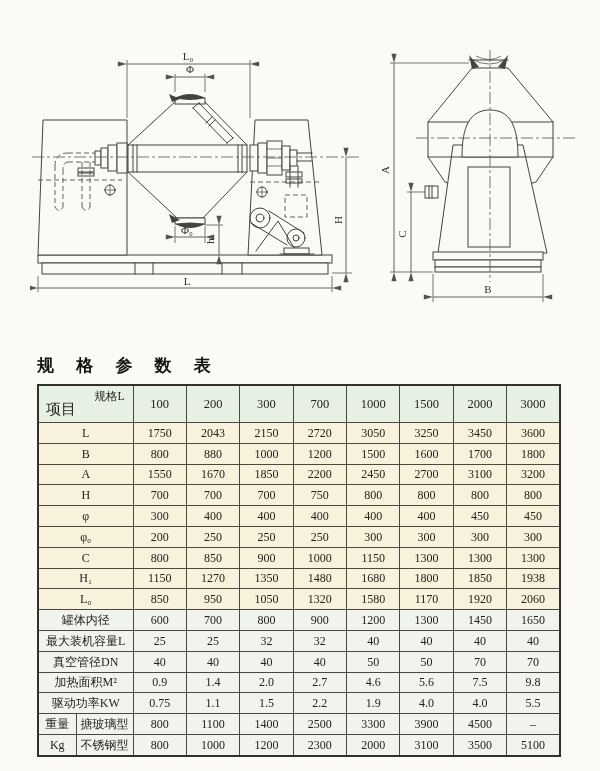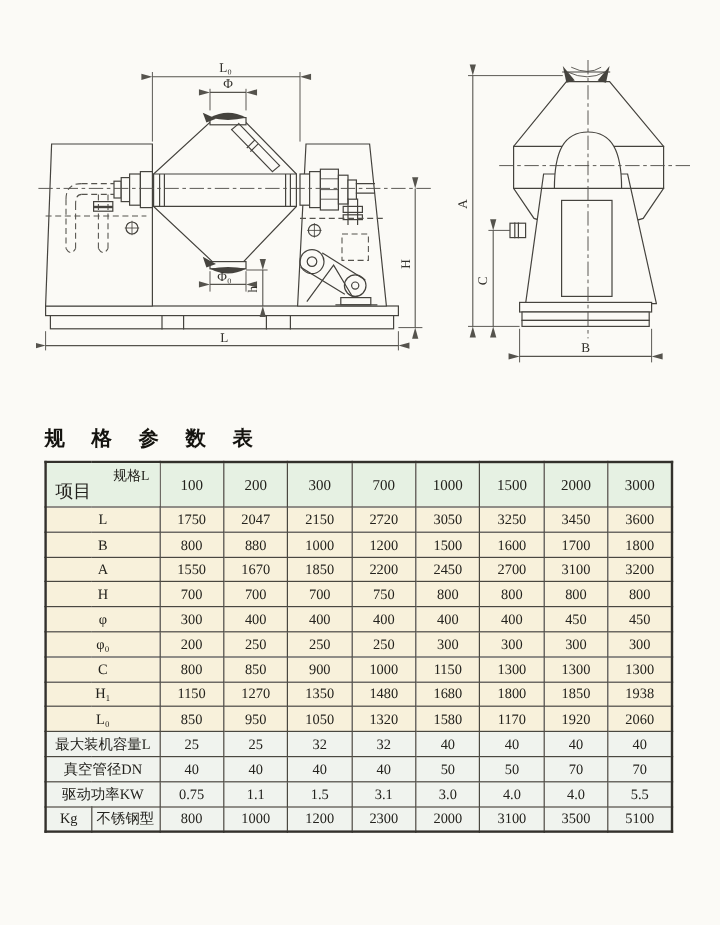--- a/index.html
+++ b/index.html
@@ -224,21 +224,21 @@
           <th>1000</th>
           <th>1500</th>
           <th>2000</th>
           <th>3000</th>
         </tr>
     </thead>
     <tbody>
         <tr class="band-a">
           <td class="lbl" colspan="2">L</td>
           <td>1750</td>
-          <td>2047</td>
+          <td>2043</td>
           <td>2150</td>
           <td>2720</td>
           <td>3050</td>
           <td>3250</td>
           <td>3450</td>
           <td>3600</td>
         </tr>
         <tr class="band-a">
           <td class="lbl" colspan="2">B</td>
           <td>800</td>
@@ -321,20 +321,31 @@
           <td>850</td>
           <td>950</td>
           <td>1050</td>
           <td>1320</td>
           <td>1580</td>
           <td>1170</td>
           <td>1920</td>
           <td>2060</td>
         </tr>
         <tr class="band-b">
+          <td class="lbl" colspan="2">罐体内径</td>
+          <td>600</td>
+          <td>700</td>
+          <td>800</td>
+          <td>900</td>
+          <td>1200</td>
+          <td>1300</td>
+          <td>1450</td>
+          <td>1650</td>
+        </tr>
+        <tr class="band-b">
           <td class="lbl" colspan="2">最大装机容量L</td>
           <td>25</td>
           <td>25</td>
           <td>32</td>
           <td>32</td>
           <td>40</td>
           <td>40</td>
           <td>40</td>
           <td>40</td>
         </tr>
@@ -343,29 +354,52 @@
           <td>40</td>
           <td>40</td>
           <td>40</td>
           <td>40</td>
           <td>50</td>
           <td>50</td>
           <td>70</td>
           <td>70</td>
         </tr>
         <tr class="band-b">
+          <td class="lbl" colspan="2">加热面积M²</td>
+          <td>0.9</td>
+          <td>1.4</td>
+          <td>2.0</td>
+          <td>2.7</td>
+          <td>4.6</td>
+          <td>5.6</td>
+          <td>7.5</td>
+          <td>9.8</td>
+        </tr>
+        <tr class="band-b">
           <td class="lbl" colspan="2">驱动功率KW</td>
           <td>0.75</td>
           <td>1.1</td>
           <td>1.5</td>
-          <td>3.1</td>
-          <td>3.0</td>
+          <td>2.2</td>
+          <td>1.9</td>
           <td>4.0</td>
           <td>4.0</td>
           <td>5.5</td>
+        </tr>
+        <tr class="band-b">
+          <td class="grp">重量</td>
+          <td class="typ">搪玻璃型</td>
+          <td>800</td>
+          <td>1100</td>
+          <td>1400</td>
+          <td>2500</td>
+          <td>3300</td>
+          <td>3900</td>
+          <td>4500</td>
+          <td>–</td>
         </tr>
         <tr class="band-b">
           <td class="grp">Kg</td>
           <td class="typ">不锈钢型</td>
           <td>800</td>
           <td>1000</td>
           <td>1200</td>
           <td>2300</td>
           <td>2000</td>
           <td>3100</td>

